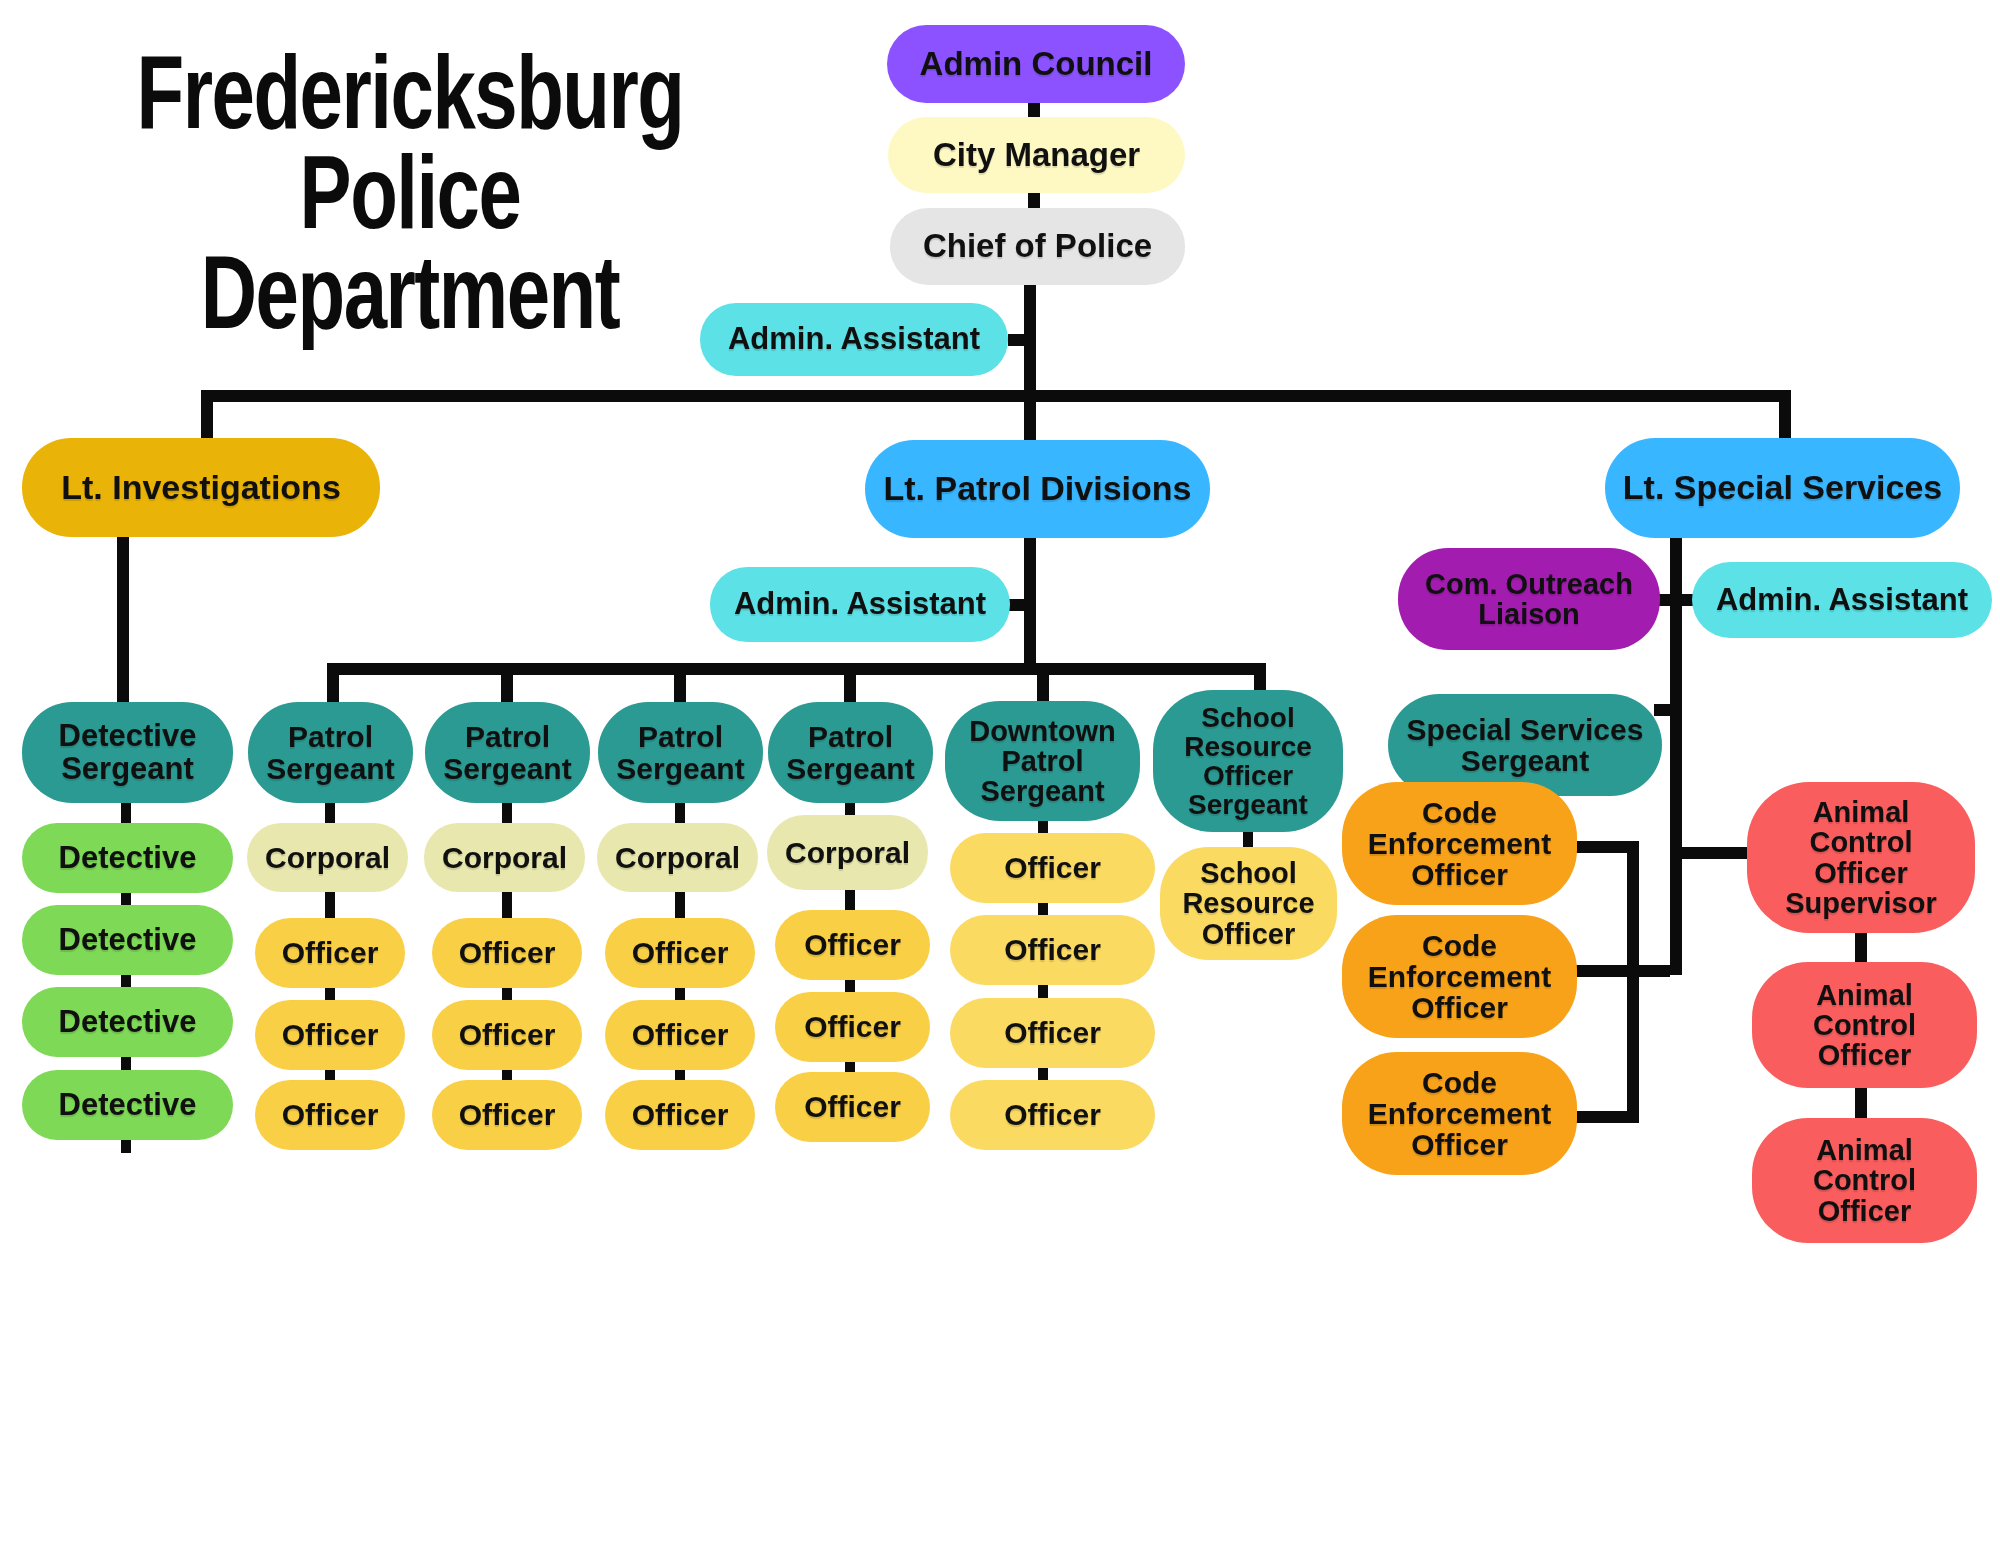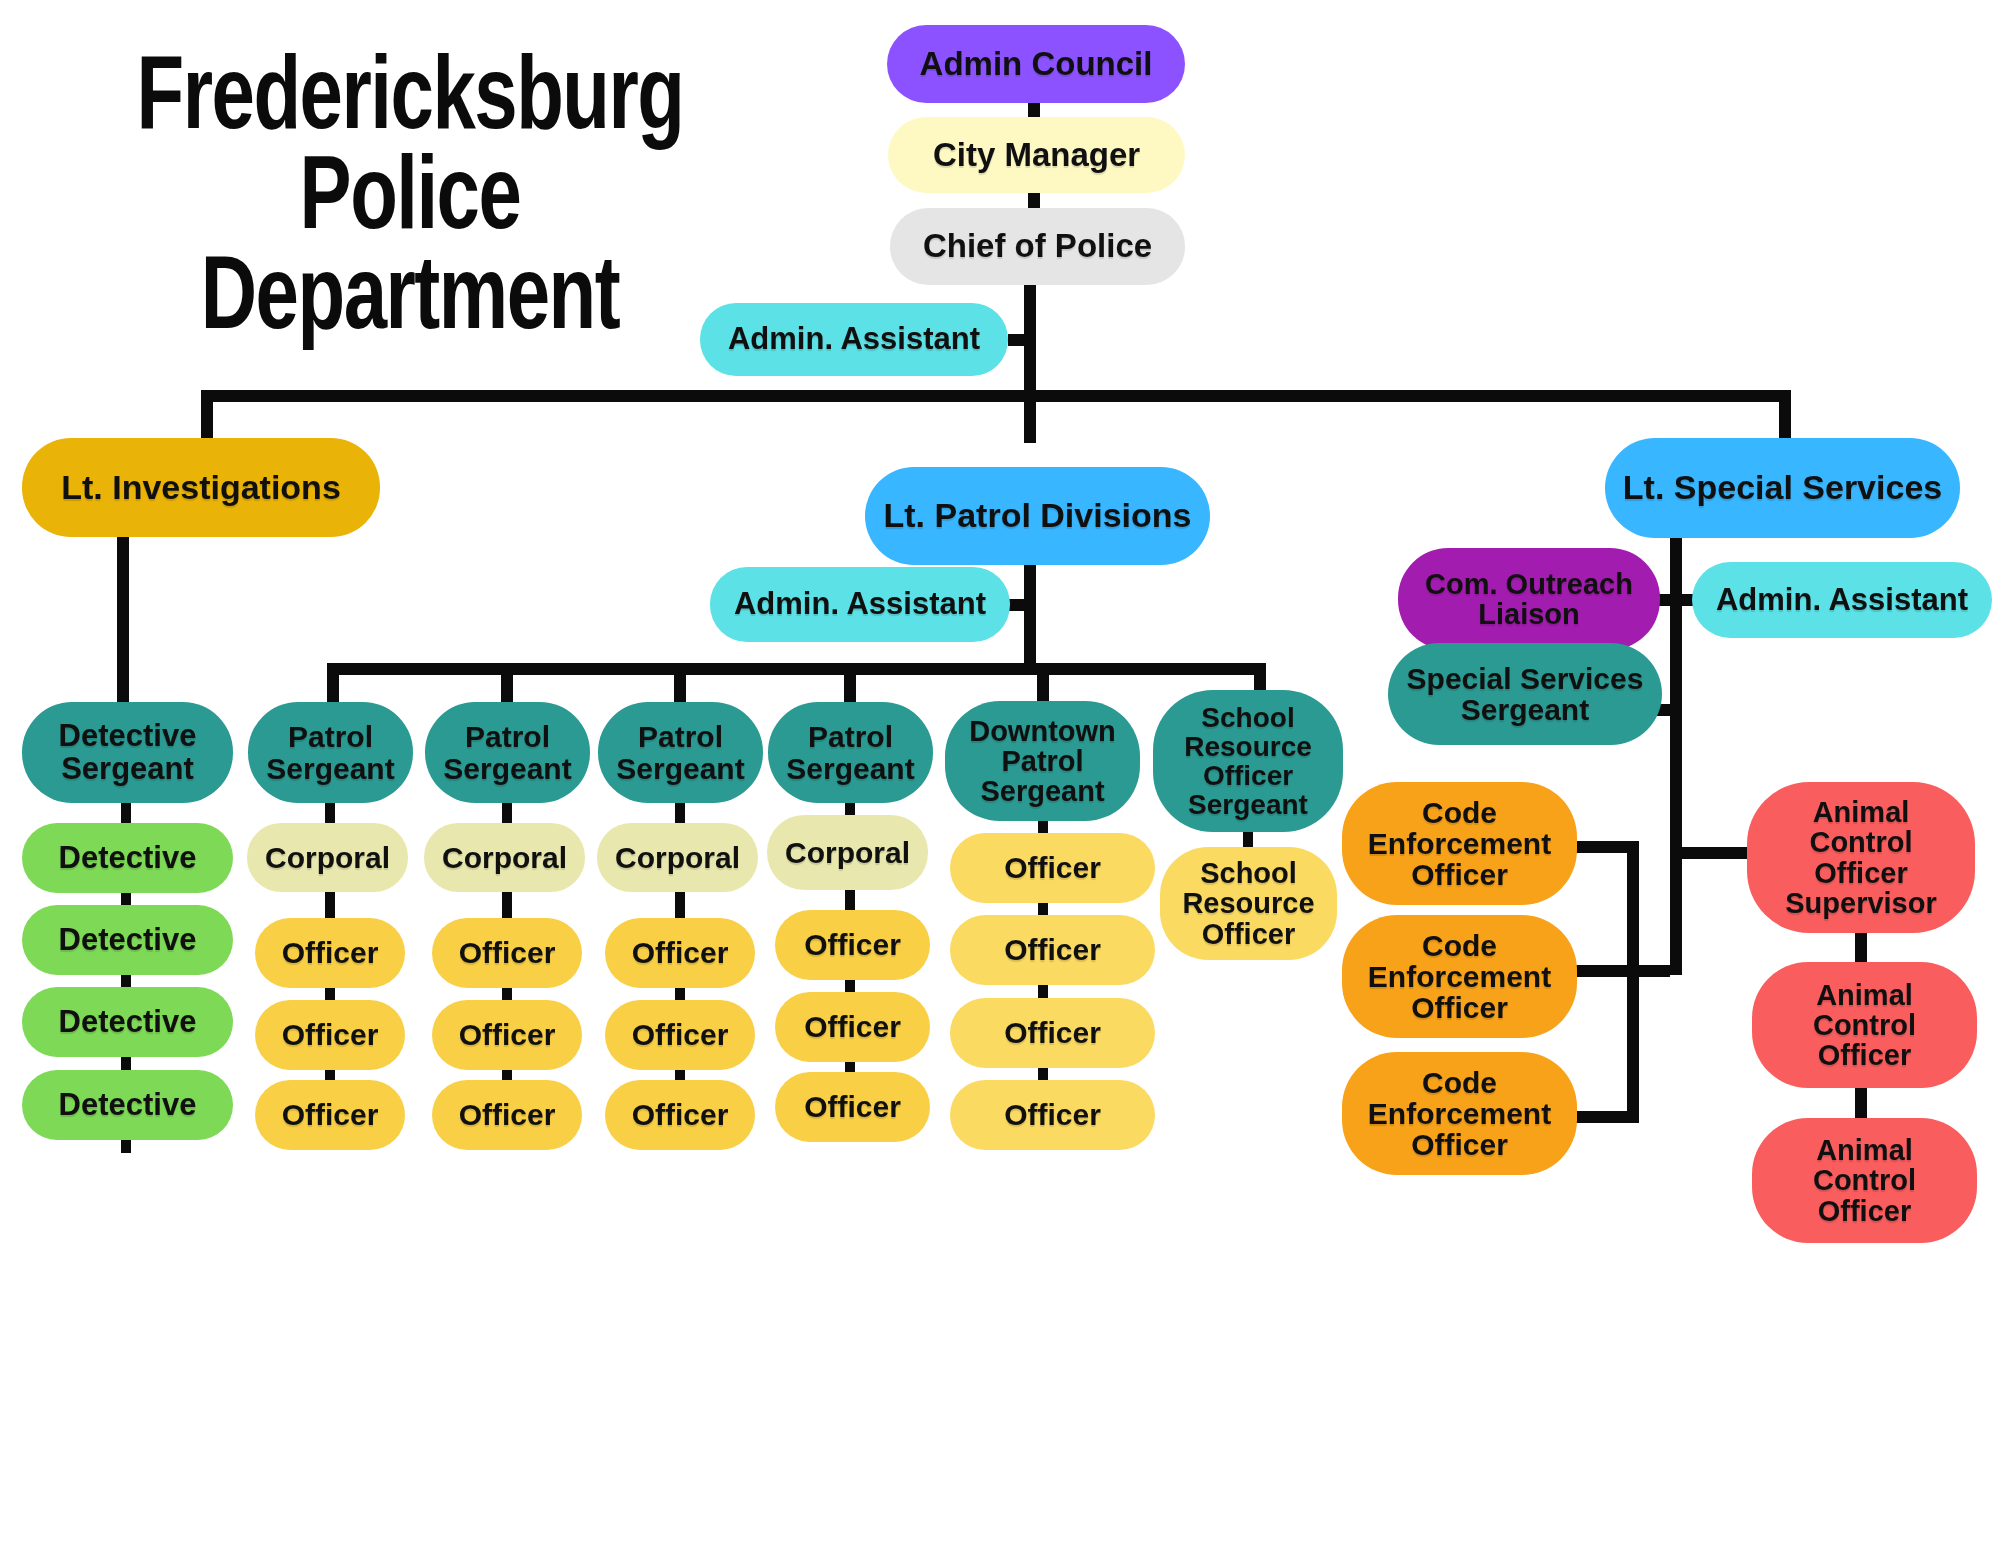--- a/index.html
+++ b/index.html
@@ -85,21 +85,21 @@
     </div>
     <div class="node" style="left: 890px; top: 208px; width: 295px; height: 77px; background: #e5e5e5; font-size: 33px; border-radius: 38px;">
       <div>Chief of Police</div>
     </div>
     <div class="node" style="left: 700px; top: 303px; width: 308px; height: 73px; background: rgb(92, 225, 230); font-size: 31px; border-radius: 36px;">
       <div>Admin. Assistant</div>
     </div>
     <div class="node" style="left: 22px; top: 438px; width: 358px; height: 99px; background: #eab308; font-size: 34px; border-radius: 49px;">
       <div>Lt. Investigations</div>
     </div>
-    <div class="node" style="left: 865px; top: 440px; width: 345px; height: 98px; background: rgb(56, 182, 255); font-size: 34px; border-radius: 49px; margin-top: 27px;">
+    <div class="node" style="left: 865px; top: 440px; width: 345px; height: 98px; background: rgb(56, 182, 255); font-size: 34px; border-radius: 49px;">
       <div>Lt. Patrol Divisions</div>
     </div>
     <div class="node" style="left: 1605px; top: 438px; width: 355px; height: 100px; background: rgb(56, 182, 255); font-size: 34px; border-radius: 50px;">
       <div>Lt. Special Services</div>
     </div>
     <div class="node" style="left: 22px; top: 702px; width: 211px; height: 101px; background: rgb(43, 154, 146); font-size: 31px; border-radius: 50px;">
       <div>Detective</div>
       <div>Sergeant</div>
     </div>
     <div class="node" style="left: 22px; top: 823px; width: 211px; height: 70px; background: rgb(126, 217, 87); font-size: 31px; border-radius: 35px;">
@@ -209,21 +209,21 @@
       <div>Resource</div>
       <div>Officer</div>
     </div>
     <div class="node" style="left: 1398px; top: 548px; width: 262px; height: 102px; background: #a21caf; font-size: 29px; border-radius: 50px;">
       <div>Com. Outreach</div>
       <div>Liaison</div>
     </div>
     <div class="node" style="left: 1692px; top: 562px; width: 300px; height: 76px; background: rgb(92, 225, 230); font-size: 31px; border-radius: 38px;">
       <div>Admin. Assistant</div>
     </div>
-    <div class="node" style="left: 1388px; top: 643px; width: 274px; height: 102px; background: rgb(43, 154, 146); font-size: 30px; border-radius: 51px; align-items: center;">
+    <div class="node" style="left: 1388px; top: 694px; width: 274px; height: 102px; background: rgb(43, 154, 146); font-size: 30px; border-radius: 51px; align-items: center;">
       <div>Special Services</div>
       <div>Sergeant</div>
     </div>
     <div class="node" style="left: 1342px; top: 782px; width: 235px; height: 123px; background: rgb(248, 162, 26); font-size: 30px; border-radius: 55px;">
       <div>Code</div>
       <div>Enforcement</div>
       <div>Officer</div>
     </div>
     <div class="node" style="left: 1342px; top: 915px; width: 235px; height: 123px; background: rgb(248, 162, 26); font-size: 30px; border-radius: 55px;">
       <div>Code</div>

